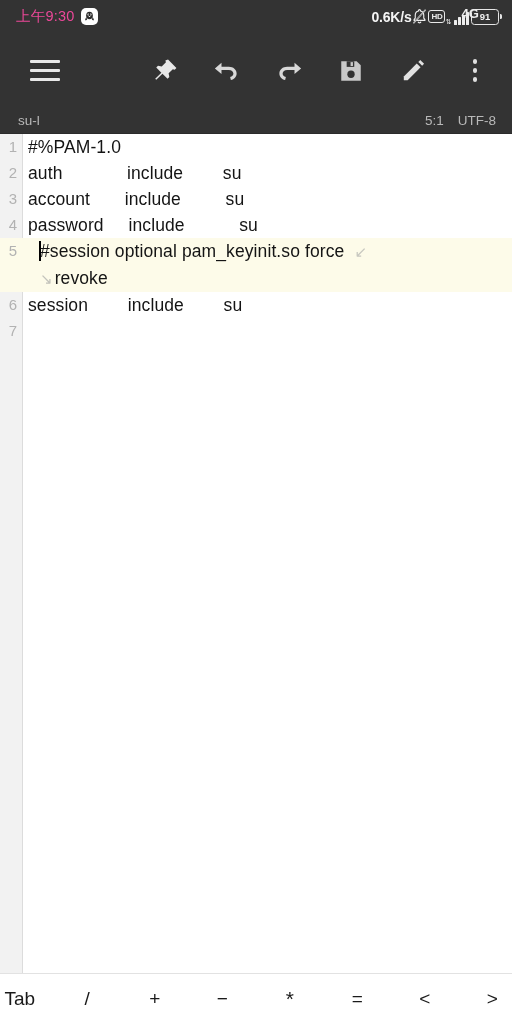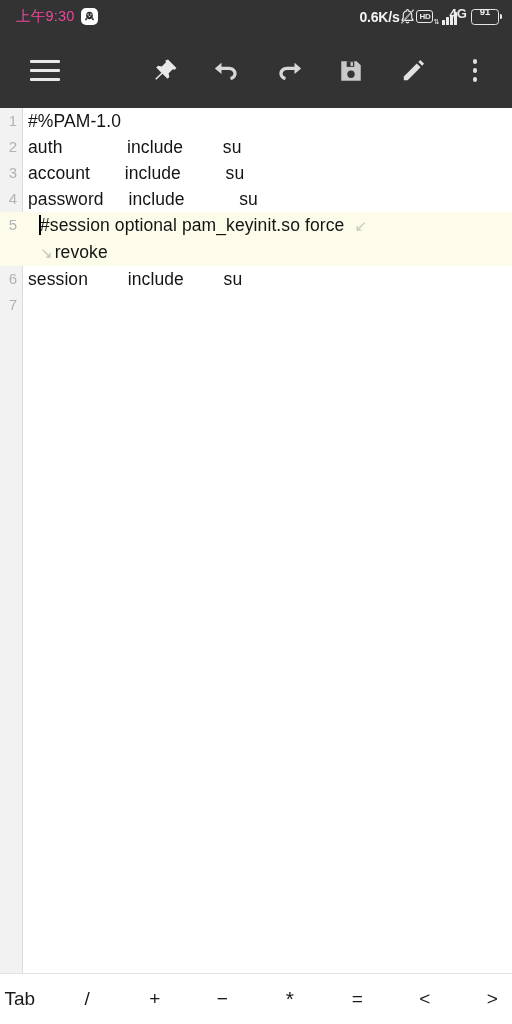--- a/index.html
+++ b/index.html
@@ -124,25 +124,24 @@
     display: flex;
     align-items: center;
     margin-left: 2px;
   }
   .batt-body {
     border: 1.6px solid #e6e6e6;
     border-radius: 3.5px;
     height: 13px;
     min-width: 28px;
     display: flex;
-    align-items: flex-end;
+    align-items: center;
     justify-content: center;
     box-sizing: border-box;
     padding: 7px 2px;
-    margin-left: 12px;
   }
   .batt-text {
     font-size: 9.5px;
     font-weight: bold;
     color: #f2f2f2;
     line-height: 1;
   }
   .batt-cap {
     width: 2px;
     height: 5px;
@@ -421,20 +420,27 @@
     <div class="tb-gap"></div>
     <div class="tb-btn">
       <span class="dots">
           <i></i>
           <i></i>
           <i></i>
         </span>
     </div>
   </div>
 
+  <div class="infobar">
+    <span>su-l</span>
+    <span class="info-right">
+      <span>5:1</span>
+      <span>UTF-8</span>
+    </span>
+  </div>
 
   <div class="editor">
     <div class="gutter-bg"></div>
     <div class="lines">
 
       <div class="line">
         <span class="ln">1</span>
         <span class="ltext">#%PAM-1.0</span>
       </div>
 

